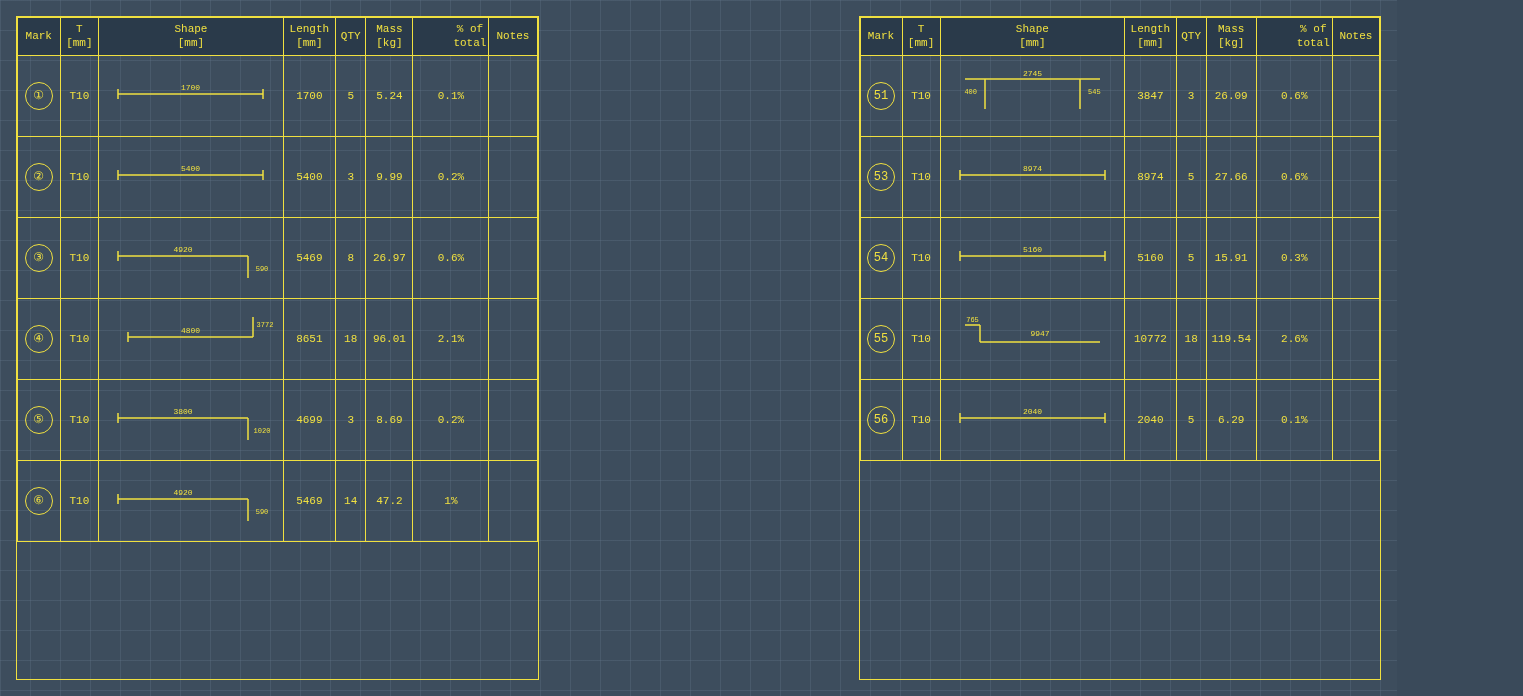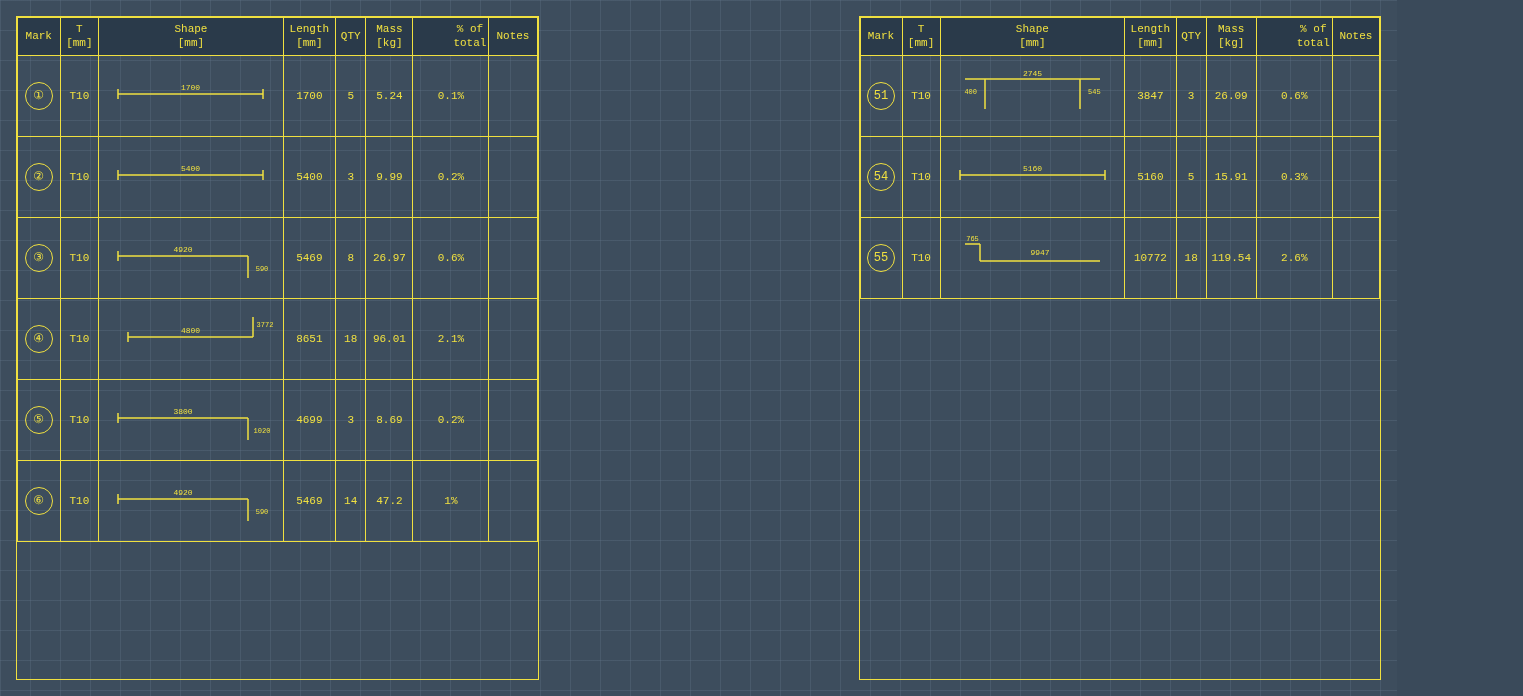--- a/index.html
+++ b/index.html
@@ -233,20 +233,35 @@
                   <text x="32" y="34" fill="#f0e040" font-size="7" font-family="Courier New, monospace" text-anchor="end">400</text>
                   <text x="143" y="34" fill="#f0e040" font-size="7" font-family="Courier New, monospace" text-anchor="start">545</text>
                 </svg></td>
               <td class="data-cell">3847</td>
               <td class="data-cell">3</td>
               <td class="data-cell">26.09</td>
               <td class="data-cell">0.6%</td>
               <td></td>
             </tr>
             <tr>
+              <td><div class="mark-circle">53</div></td>
+              <td class="data-cell">T10</td>
+              <td style="padding: 4px;"><svg width="175" height="68" viewBox="0 0 175 68">
+                  <line x1="15" y1="34" x2="160" y2="34" stroke="#f0e040" stroke-width="1.5"></line>
+                  <line x1="15" y1="29" x2="15" y2="39" stroke="#f0e040" stroke-width="1.5"></line>
+                  <line x1="160" y1="29" x2="160" y2="39" stroke="#f0e040" stroke-width="1.5"></line>
+                  <text x="87.5" y="30" fill="#f0e040" font-size="8" font-family="Courier New, monospace" text-anchor="middle">8974</text>
+                </svg></td>
+              <td class="data-cell">8974</td>
+              <td class="data-cell">5</td>
+              <td class="data-cell">27.66</td>
+              <td class="data-cell">0.6%</td>
+              <td></td>
+            </tr>
+            <tr>
               <td><div class="mark-circle">54</div></td>
               <td class="data-cell">T10</td>
               <td style="padding: 4px;"><svg width="175" height="68" viewBox="0 0 175 68">
                   <line x1="15" y1="34" x2="160" y2="34" stroke="#f0e040" stroke-width="1.5"></line>
                   <line x1="15" y1="29" x2="15" y2="39" stroke="#f0e040" stroke-width="1.5"></line>
                   <line x1="160" y1="29" x2="160" y2="39" stroke="#f0e040" stroke-width="1.5"></line>
                   <text x="87.5" y="30" fill="#f0e040" font-size="8" font-family="Courier New, monospace" text-anchor="middle">5160</text>
                 </svg></td>
               <td class="data-cell">5160</td>
               <td class="data-cell">5</td>
@@ -263,17 +278,32 @@
                   <line x1="35" y1="39" x2="155" y2="39" stroke="#f0e040" stroke-width="1.5"></line>
                   <text x="27.5" y="19" fill="#f0e040" font-size="7" font-family="Courier New, monospace" text-anchor="middle">765</text>
                   <text x="95" y="33" fill="#f0e040" font-size="8" font-family="Courier New, monospace" text-anchor="middle">9947</text>
                 </svg></td>
               <td class="data-cell">10772</td>
               <td class="data-cell">18</td>
               <td class="data-cell">119.54</td>
               <td class="data-cell">2.6%</td>
               <td></td>
             </tr>
+            <tr>
+              <td><div class="mark-circle">56</div></td>
+              <td class="data-cell">T10</td>
+              <td style="padding: 4px;"><svg width="175" height="68" viewBox="0 0 175 68">
+                  <line x1="15" y1="34" x2="160" y2="34" stroke="#f0e040" stroke-width="1.5"></line>
+                  <line x1="15" y1="29" x2="15" y2="39" stroke="#f0e040" stroke-width="1.5"></line>
+                  <line x1="160" y1="29" x2="160" y2="39" stroke="#f0e040" stroke-width="1.5"></line>
+                  <text x="87.5" y="30" fill="#f0e040" font-size="8" font-family="Courier New, monospace" text-anchor="middle">2040</text>
+                </svg></td>
+              <td class="data-cell">2040</td>
+              <td class="data-cell">5</td>
+              <td class="data-cell">6.29</td>
+              <td class="data-cell">0.1%</td>
+              <td></td>
+            </tr>
           </tbody>
       </table>
     </div>
   </div>
 </div>
 
 </body></html>

